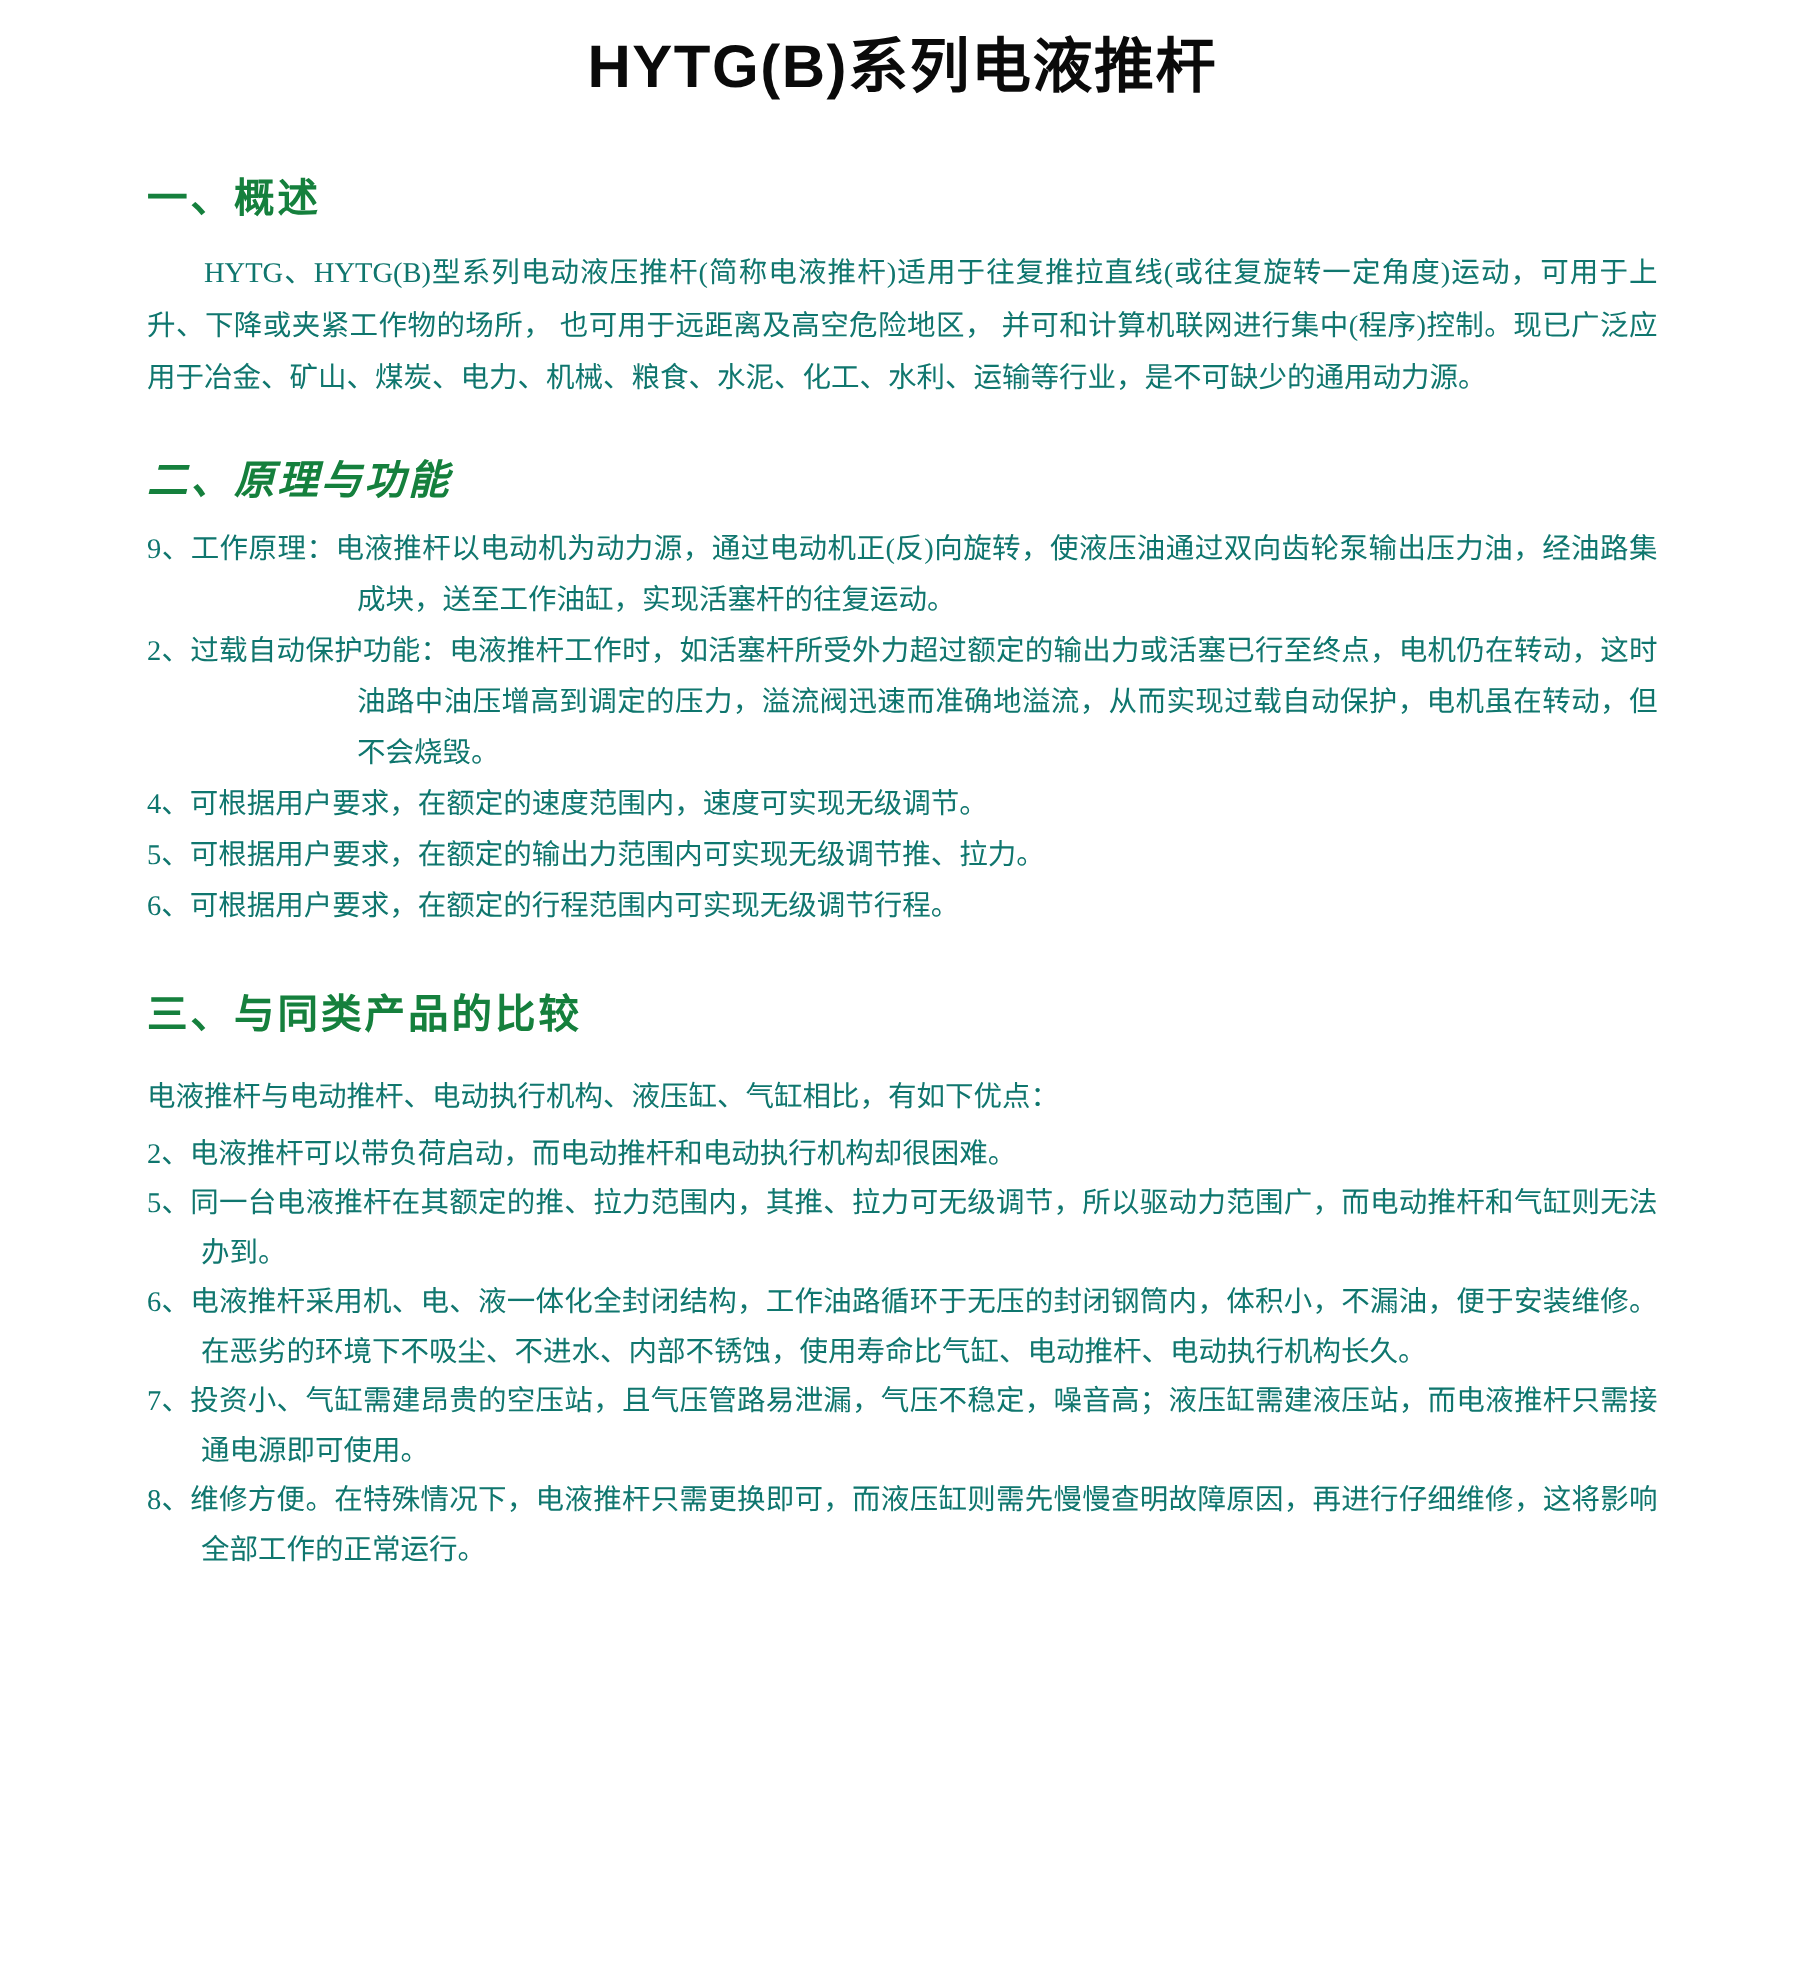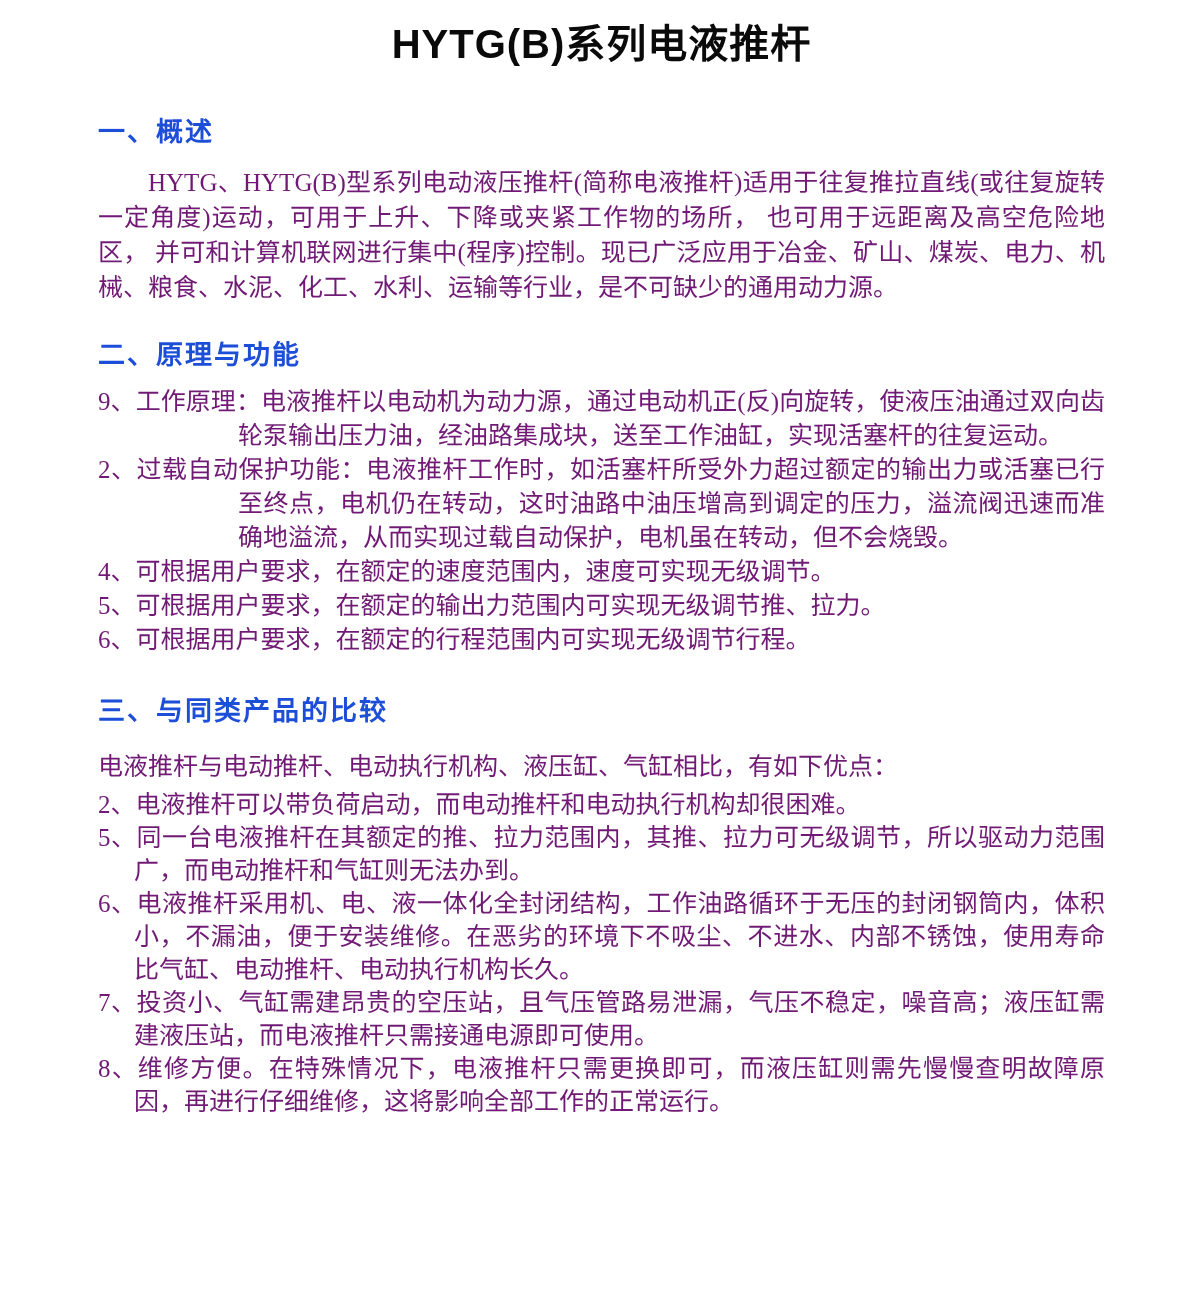--- a/index.html
+++ b/index.html
@@ -24,29 +24,29 @@
     font-weight: bold;
     font-size: 40px;
     letter-spacing: 1px;
     color: #0a0a0a;
   }
   .sec-heading {
     font-family: "Liberation Sans", "DejaVu Sans", sans-serif;
     font-weight: bold;
     font-size: 27px;
     letter-spacing: 2px;
-    color: #1d4ed8;
+    color: #15803d;
   }
   .h-1 { margin-top: 40px; }
-  .h-2 { margin-top: 28px; }
+  .h-2 { margin-top: 28px; font-style: italic; }
   .h-3 { margin-top: 32px; }
   .body-text {
-    font-size: 25px;
+    font-size: 19px;
     text-align: justify;
-    color: #701a75;
+    color: #0f766e;
   }
   .overview-para {
     margin-top: 16px;
     line-height: 35px;
     text-indent: 2em;
   }
   .list-sec2 { margin-top: 13px; }
   .list-sec2 .item {
     line-height: 34px;
     padding-left: 140px;

